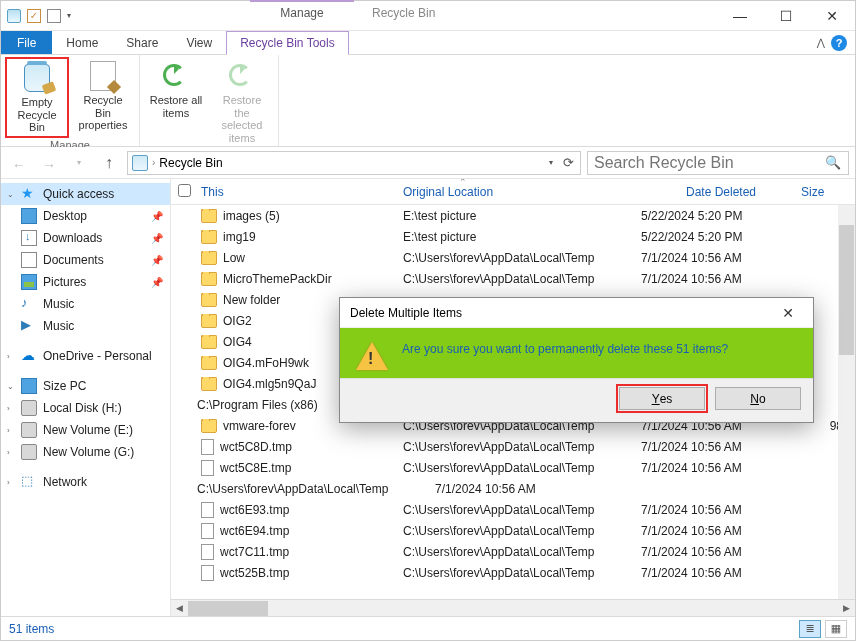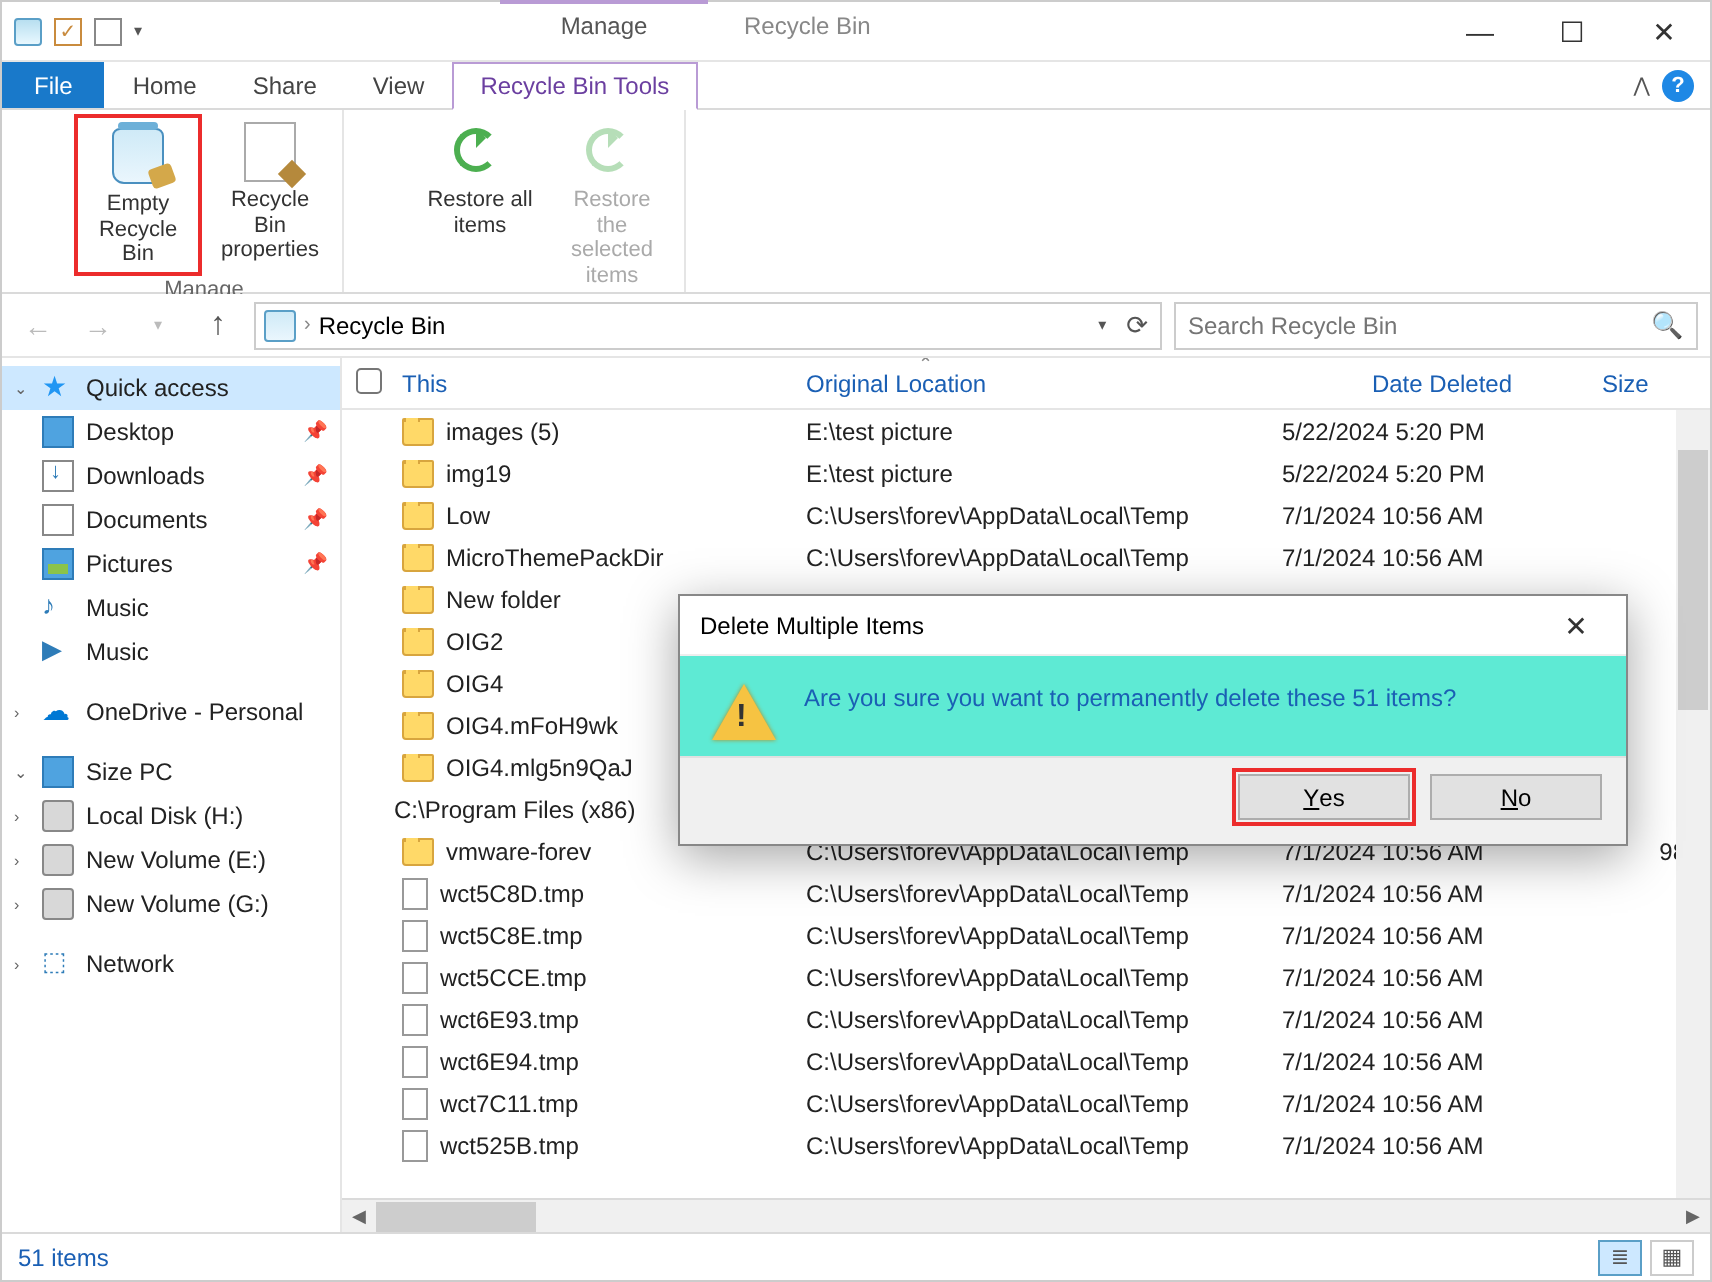--- a/index.html
+++ b/index.html
@@ -18,21 +18,21 @@
 .win-btn { width: 46px; height: 30px; display:flex; align-items:center; justify-content:center; font-size:14px; color:#333; }
 .menubar { height: 24px; display:flex; align-items:stretch; font-size:12px; background:#fff; border-bottom:1px solid #dadada; position:relative; }
 .menu-file { background:#1979ca; color:#fff; padding:4px 16px; display:flex;align-items:center; }
 .menu-item { padding:4px 14px; display:flex; align-items:center; color:#444; }
 .menu-item.active-tab { border:1px solid #b99bd5; border-bottom:1px solid #fff; background:#fff; margin-bottom:-1px; padding:3px 13px; color:#6b3fa0; }
 .purple-line { position:absolute; left:250px; top:-1px; width:104px; height:3px; background:#b99bd5; }
 .help-row { margin-left:auto; display:flex; align-items:center; gap:6px; padding-right:8px; }
 .help-caret { font-size:10px; color:#555; }
 .help-ic { width:16px; height:16px; border-radius:50%; background:#1e88e5; color:#fff; display:flex;align-items:center;justify-content:center; font-size:11px; font-weight:bold; }
 .ribbon { height: 92px; background:#fff; display:flex; border-bottom:1px solid #dadada; }
-.ribbon-group { display:flex; flex-direction:column; align-items:center; border-right:1px solid #e5e5e5; padding:2px 4px 0;margin-left:32px; }
+.ribbon-group { display:flex; flex-direction:column; align-items:center; border-right:1px solid #e5e5e5; padding:2px 4px 0; }
 .ribbon-grp-btns { display:flex; gap:2px; }
 .rbtn { display:flex; flex-direction:column; align-items:center; justify-content:flex-start; padding:3px 4px 2px; font-size:11px; color:#333; width:64px; text-align:center; line-height:1.15; }
 .rbtn.disabled { color:#aaa; }
 .rbtn-hl { border:2px solid #ec2c2c; }
 .rbtn .ric { width:32px; height:32px; margin-bottom:2px; display:flex;align-items:center;justify-content:center; }
 .ric-trash { background:linear-gradient(#cfeaf7,#eaf6fd); border:1px solid #4a90c0; border-radius:4px 4px 6px 6px; width:26px; height:28px; position:relative; }
 .ric-trash::before { content:""; position:absolute; top:-4px; left:2px; right:2px; height:4px; background:#6db0d8; border-radius:2px; }
 .ric-trash-brush { position:absolute; right:-6px; bottom:-2px; width:12px;height:10px; background:#d4a84a; transform:rotate(-20deg); border-radius:2px; }
 .ric-props { width:26px; height:30px; background:#fff; border:1px solid #aaa; position:relative; }
 .ric-props::after { content:""; position:absolute; right:-4px; bottom:-2px; width:10px; height:10px; background:#b5893c; transform:rotate(45deg); }
@@ -44,21 +44,21 @@
 .nav-btn { width:24px;height:24px;border-radius:3px;display:flex;align-items:center;justify-content:center;font-size:14px;color:#555; }
 .nav-btn.disabled{ color:#bbb; }
 .nav-up { font-size:16px; }
 .addrbar { flex:1; height:24px; border:1px solid #ccc; display:flex; align-items:center; font-size:12px; padding-left:4px; gap:4px; background:#fff; }
 .addr-ic { width:16px;height:16px;background:linear-gradient(#cfeaf7,#eaf6fd);border:1px solid #5a9fc7;border-radius:2px; }
 .addr-sep { color:#888; font-size:10px; }
 .addr-right { margin-left:auto; display:flex; align-items:center; gap:2px; padding-right:2px; }
 .addr-drop { font-size:8px;color:#555; padding:0 4px; }
 .addr-refresh { font-size:13px; color:#555; padding:0 4px; }
 .searchbox { width:262px; height:24px; border:1px solid #ccc; display:flex; align-items:center; padding:0 6px; }
-.searchbox input { border:none; outline:none; flex:1; font-size:12px; color:#888; }
+.searchbox input { border:none; outline:none; flex:1; font-size:16px; color:#888; }
 .search-ic { color:#888; font-size:13px; }
 .body-row { flex:1; display:flex; overflow:hidden; }
 .navpane { width:170px; border-right:1px solid #e5e5e5; overflow-y:auto; padding:4px 0; }
 .nav-item { display:flex; align-items:center; gap:6px; padding:3px 6px 3px 20px; font-size:12px; color:#222; position:relative; }
 .nav-item.selected { background:#cde8ff; }
 .nav-item .caret { position:absolute; left:6px; font-size:8px; color:#666; }
 .nav-item .pin { margin-left:auto; font-size:10px; color:#888; }
 .nv-ic { width:16px;height:16px;display:inline-block; flex-shrink:0; }
 .ic-star{color:#2196f3;font-size:14px;line-height:1;}
 .ic-desktop{background:#4fa3e0;border:1px solid #2e7cb8;}
@@ -97,21 +97,21 @@
 .hscroll-track { height:17px; background:#f0f0f0; border-top:1px solid #dadada; display:flex; align-items:center; }
 .hscroll-btn { width:17px; height:17px; display:flex;align-items:center;justify-content:center; font-size:9px;color:#666;background:#f0f0f0; }
 .hscroll-thumb { height:15px; background:#cdcdcd; width:80px; margin-left:0; }
 .vscroll { position:absolute; right:0; top:26px; bottom:17px; width:17px; background:#f0f0f0; }
 .vscroll-thumb { position:absolute; left:1px; right:1px; top:20px; height:130px; background:#cdcdcd; }
 .statusbar { height:24px; border-top:1px solid #dadada; display:flex; align-items:center; padding:0 8px; font-size:12px; color:#1a5fb4; }
 .status-right { margin-left:auto; display:flex; gap:4px; }
 .view-btn { width:22px;height:18px;border:1px solid #ccc;background:#fff;display:flex;align-items:center;justify-content:center;font-size:11px;color:#555; }
 .view-btn.active { background:#cde8ff; border-color:#5a9fc7; }
 
-.dialog { position:absolute; left:339px; top:297px; width:475px; background:#5eead4; border:1px solid #888; box-shadow:0 6px 24px rgba(0,0,0,.35); }
+.dialog { position:absolute; left:339px; top:297px; width:475px; background:#84cc16; border:1px solid #888; box-shadow:0 6px 24px rgba(0,0,0,.35); }
 .dlg-title { height:30px; display:flex; align-items:center; padding:0 10px; font-size:12px; background:#fff; border-bottom:1px solid #eee; }
 .dlg-close { margin-left:auto; font-size:14px; color:#333; width:30px; text-align:center; }
 .dlg-body { padding:14px 16px 6px; display:flex; gap:14px; font-size:12px; color:#1a5fb4; }
 .warn-ic { width:32px;height:30px; position:relative; }
 .warn-tri { width:0;height:0;border-left:16px solid transparent;border-right:16px solid transparent;border-bottom:28px solid #f6c342; filter:drop-shadow(0 0 1px #b58a1e); }
 .warn-ic span { position:absolute; left:12px; top:8px; font-weight:bold; color:#333; font-size:16px; }
 .dlg-btns { display:flex; justify-content:flex-end; gap:10px; padding:8px 12px 12px; background:#f0f0f0; border-top:1px solid #e0e0e0; }
 .dlg-btn { width:86px; height:23px; background:#e1e1e1; border:1px solid #adadad; font-size:12px; display:flex;align-items:center;justify-content:center; }
 .dlg-btn .ul { text-decoration:underline; }
 .dlg-btn.hl { outline:2px solid #ec2c2c; outline-offset:1px; }
@@ -414,24 +414,20 @@
             <div class="c-name">
               <span class="f-ic f-file"></span>
               <span>wct5C8E.tmp</span>
             </div>
             <div class="c-orig">C:\Users\forev\AppData\Local\Temp</div>
             <div class="c-date">7/1/2024 10:56 AM</div>
             <div class="c-size"></div>
           </div>
           <div class="row">
             <div class="c-chk"></div>
-            <div class="c-name">
-              <span class="f-ic f-file"></span>
-              <span>wct5CCE.tmp</span>
-            </div>
             <div class="c-orig">C:\Users\forev\AppData\Local\Temp</div>
             <div class="c-date">7/1/2024 10:56 AM</div>
             <div class="c-size"></div>
           </div>
           <div class="row">
             <div class="c-chk"></div>
             <div class="c-name">
               <span class="f-ic f-file"></span>
               <span>wct6E93.tmp</span>
             </div>

